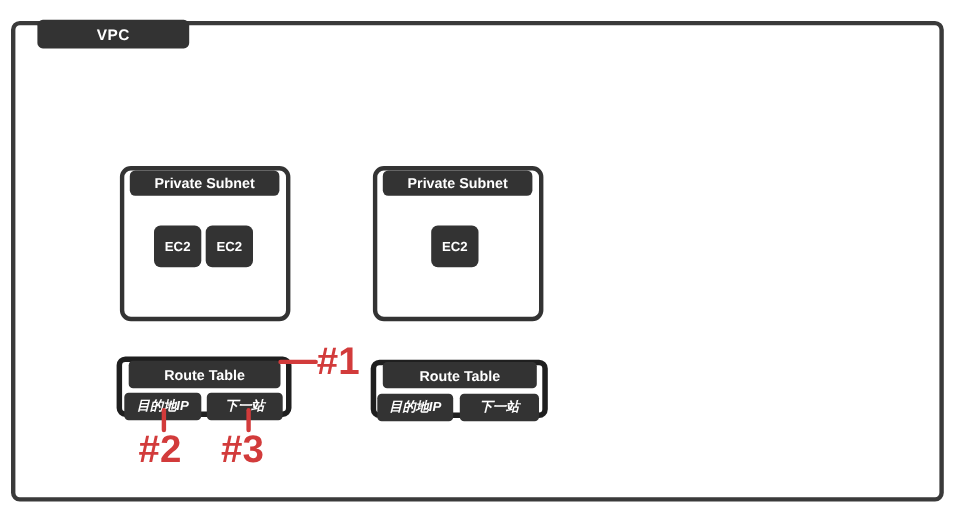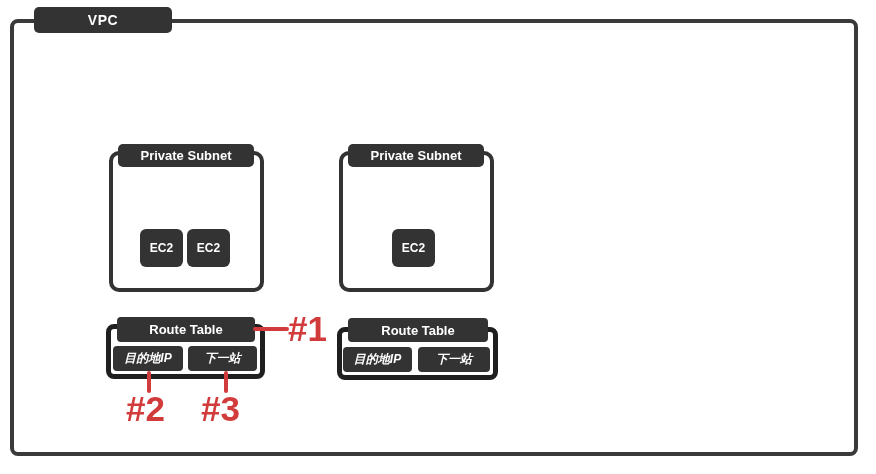--- a/index.html
+++ b/index.html
@@ -49,36 +49,36 @@
     position: absolute;
     background: var(--dark, #333333);
     color: #ffffff;
     display: flex;
     align-items: center;
     justify-content: center;
     box-sizing: border-box;
     border-radius: 5px;
     font-weight: bold;
     white-space: nowrap;
+    margin-top: 11px;
   }
   .vpc-label      { left: 34px;  top: 7px;   width: 138px; height: 26px; font-size: 14px; letter-spacing: 0.5px; }
   .subnet-label-1 { left: 118px; top: 144px; width: 136px; height: 23px; font-size: 13px; }
   .subnet-label-2 { left: 348px; top: 144px; width: 136px; height: 23px; font-size: 13px; }
   .ec2 {
     position: absolute;
     width: 43px; height: 38px;
     background: var(--dark, #333333);
     color: #ffffff;
     border-radius: 6px;
     display: flex;
     align-items: center;
     justify-content: center;
     font-size: 12px;
     font-weight: bold;
-    margin-top: 24px;
   }
   .ec2-1a { left: 140px; top: 205px; }
   .ec2-1b { left: 187px; top: 205px; }
   .ec2-2  { left: 392px; top: 205px; }
   .rt-label-1 { left: 117px; top: 317px; width: 138px; height: 25px; font-size: 13px; border-radius: 4px; }
   .rt-label-2 { left: 348px; top: 318px; width: 140px; height: 24px; font-size: 13px; border-radius: 4px; }
   .rt-col {
     border-radius: 4px;
     font-size: 12px;
     height: 25px;

